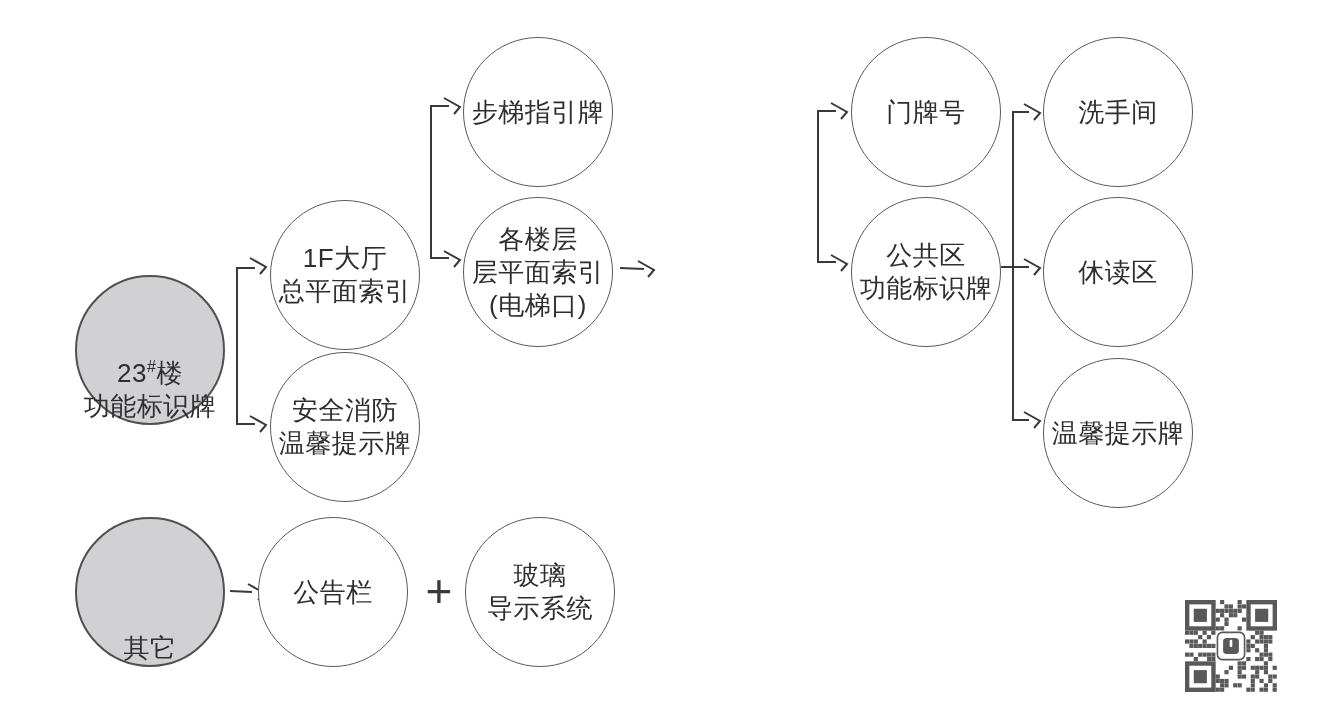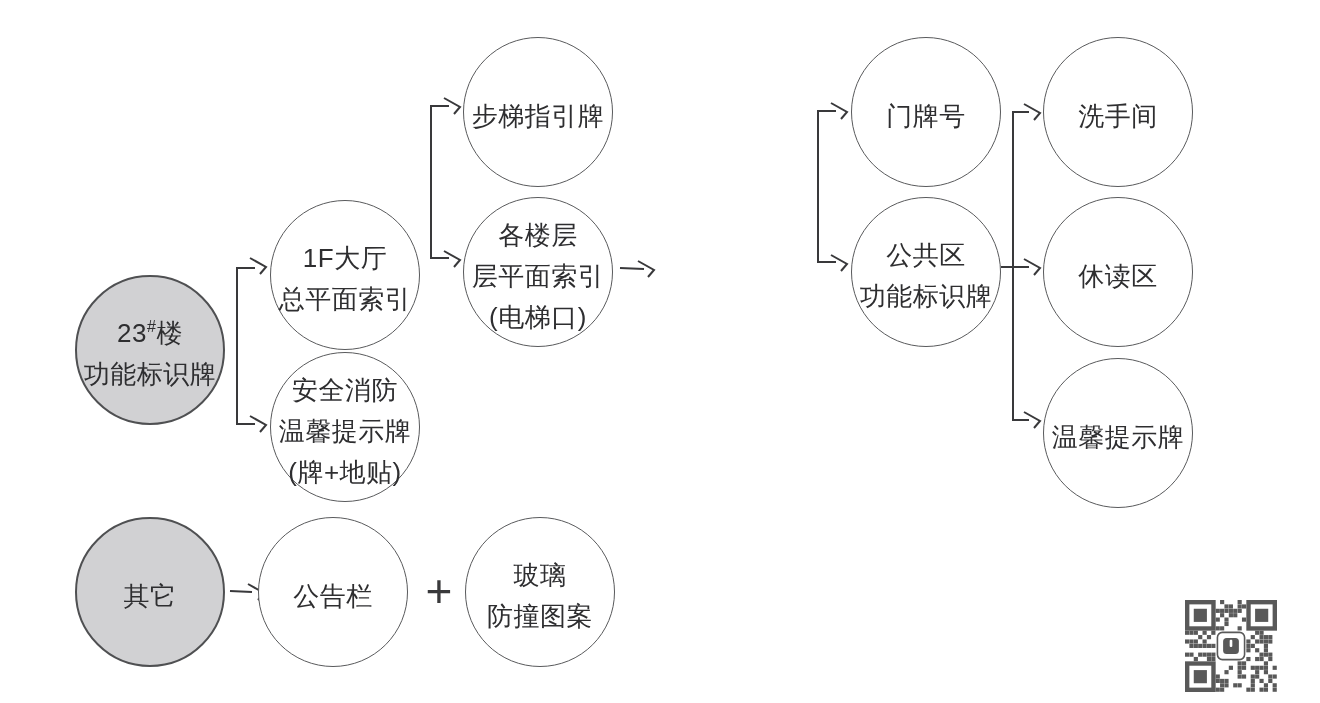--- a/index.html
+++ b/index.html
@@ -7,22 +7,22 @@
     position:relative;width:1320px;height:703px;background:#ffffff;overflow:hidden;
     font-family:"Liberation Sans","DejaVu Sans",sans-serif;color:#2e2e30;
   }
   #connectors{position:absolute;left:0;top:0;width:1320px;height:703px;}
   .node{
     position:absolute;width:150px;height:150px;box-sizing:border-box;border-radius:50%;
     background:#ffffff;border:1.5px solid #595a5c;
     display:flex;flex-direction:column;align-items:center;justify-content:center;
     text-align:center;font-size:26px;line-height:33px;letter-spacing:0.5px;
   }
-  .node.gray{background:#d1d1d3;border:2.4px solid #4f5052;}
-  .ln{display:block;white-space:nowrap;margin-top:8px;}
+  .node.gray{background:#d1d1d3;border:2.4px solid #4f5052;justify-content:flex-end;}
+  .ln{display:block;white-space:nowrap;}
   sup.hash{font-size:16px;vertical-align:super;line-height:0;}
   #plus-op{
     position:absolute;left:421px;top:563px;width:36px;height:56px;
     font-size:46px;font-weight:400;color:#39393b;text-align:center;line-height:56px;
   }
   #qr-wrap{position:absolute;left:1185px;top:600px;width:92px;height:92px;}
   .conn{stroke:#39393b;stroke-width:2;fill:none;}
 </style>
 </head>
 <body>
@@ -74,21 +74,20 @@
   </div>
 
   <div class="node" style="left:270px;top:200px">
     <span class="ln">1F大厅</span>
     <span class="ln">总平面索引</span>
   </div>
 
   <div class="node" style="left:270px;top:352px">
     <span class="ln">安全消防</span>
     <span class="ln">温馨提示牌</span>
-    <span class="ln">(牌+地贴)</span>
   </div>
 
   <div class="node" style="left:463px;top:37px">
     <span class="ln">步梯指引牌</span>
   </div>
 
   <div class="node" style="left:463px;top:197px">
     <span class="ln">各楼层</span>
     <span class="ln">层平面索引</span>
     <span class="ln">(电梯口)</span>
@@ -121,21 +120,21 @@
   </div>
 
   <div class="node" style="left:258px;top:517px">
     <span class="ln">公告栏</span>
   </div>
 
   <div id="plus-op">+</div>
 
   <div class="node" style="left:465px;top:517px">
     <span class="ln">玻璃</span>
-    <span class="ln">防撞图案</span>
+    <span class="ln">导示系统</span>
   </div>
 
   <div id="qr-wrap">
     <svg id="qr-svg" width="92" height="92" viewBox="0 0 92 92">
         <rect x="35.04761904761905" y="0" width="4.161904761904762" height="4.161904761904762" fill="#595959"></rect>
         <rect x="52.57142857142858" y="0" width="4.161904761904762" height="4.161904761904762" fill="#595959"></rect>
         <rect x="39.42857142857143" y="4.380952380952381" width="4.161904761904762" height="4.161904761904762" fill="#595959"></rect>
         <rect x="43.80952380952381" y="4.380952380952381" width="4.161904761904762" height="4.161904761904762" fill="#595959"></rect>
         <rect x="52.57142857142858" y="4.380952380952381" width="4.161904761904762" height="4.161904761904762" fill="#595959"></rect>
         <rect x="56.952380952380956" y="4.380952380952381" width="4.161904761904762" height="4.161904761904762" fill="#595959"></rect>

